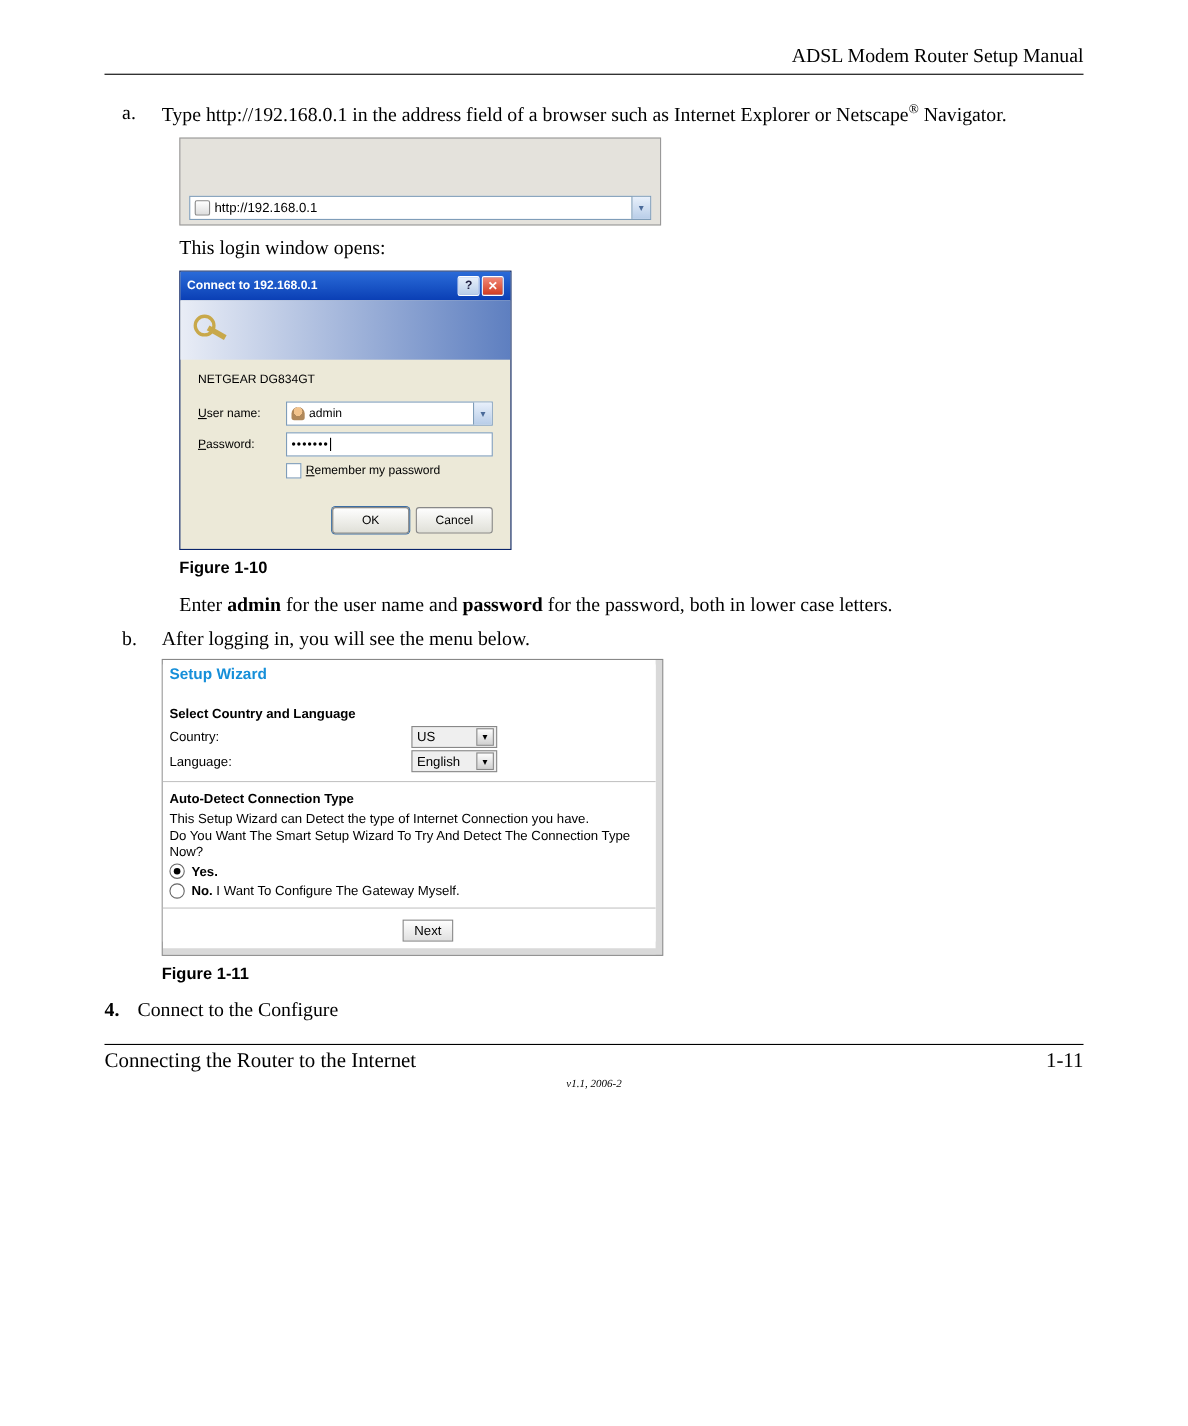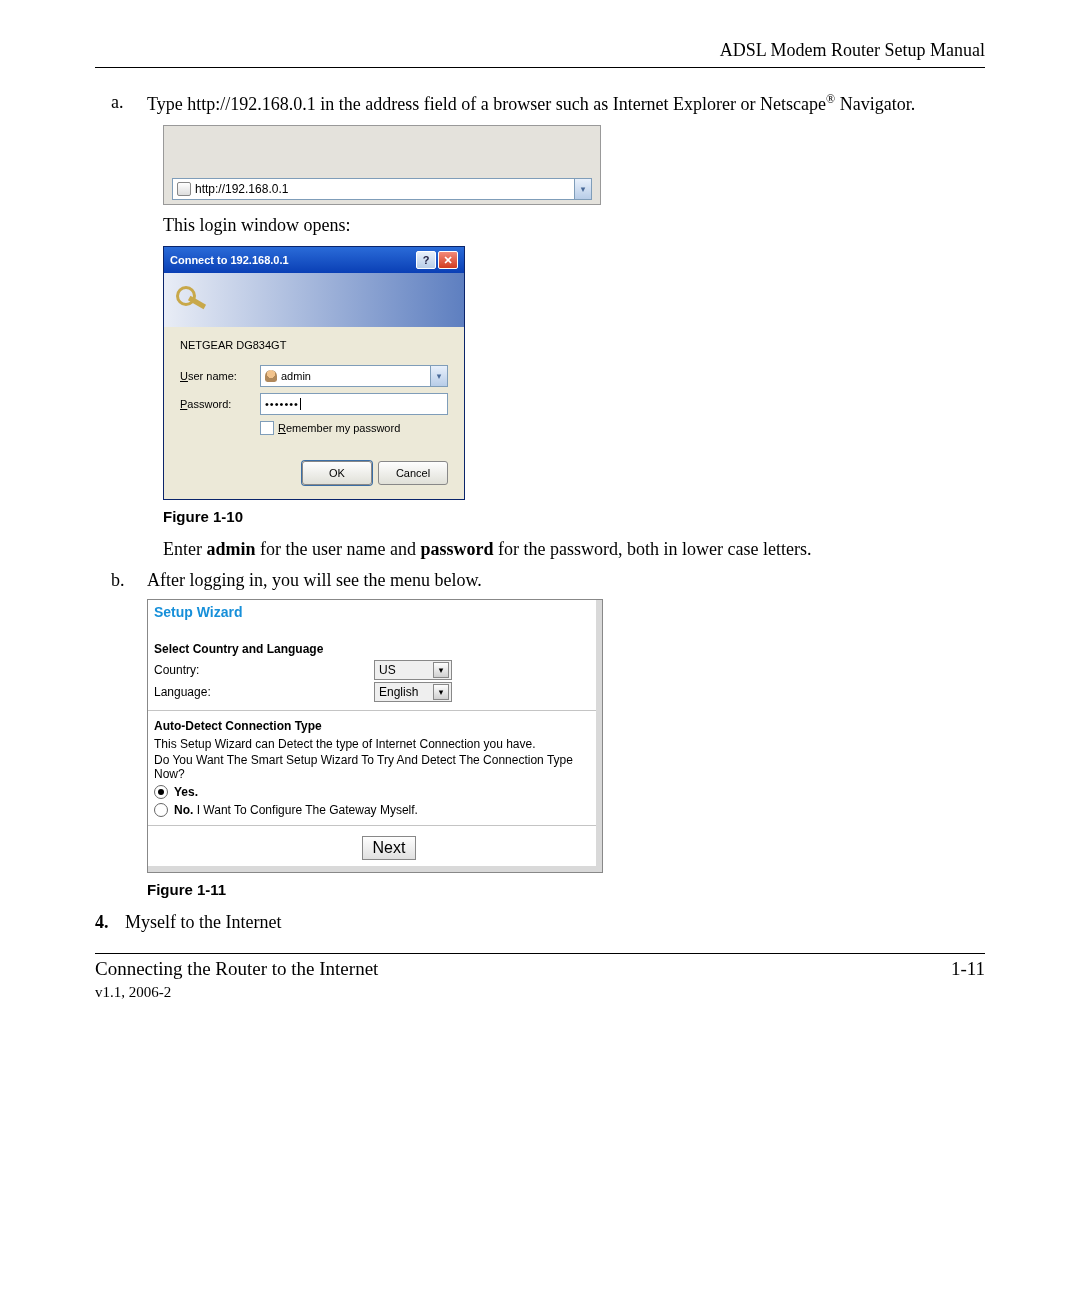--- a/index.html
+++ b/index.html
@@ -216,27 +216,27 @@
   .radio {
     width: 12px; height: 12px; border: 1px solid #666; border-radius: 50%;
     display: flex; align-items: center; justify-content: center; background:#fff;
   }
   .radio.sel::after {
     content: ""; width: 6px; height: 6px; background: #000; border-radius: 50%;
   }
   .wiz-btn-row { display: flex; justify-content: center; margin: 10px 0 6px 0; }
   .wiz-btn {
     border: 1px solid #888; background: linear-gradient(#fefefe,#e0e0e0);
-    padding: 2px 10px; font-size: 16px; margin-left: 34px;
+    padding: 2px 10px; font-size: 12px; margin-left: 34px;
   }
 
   .step4 { display: flex; margin-top: 14px; }
   .step4 .num { width: 30px; font-weight: bold; }
   .footer-row { display: flex; justify-content: space-between; font-size: 19px; margin-top: 2px; }
-  .footer-version { font-size: 15px; margin-top: 4px; }
+  .footer-version { text-align: center; font-style: italic; font-size: 10px; margin-top: 4px; }
   .underline { text-decoration: underline; }
 </style>
 </head>
 <body>
 
 <div class="header-title">ADSL Modem Router Setup Manual</div>
 <hr class="rule">
 
 <div class="ol-item" style="margin-left:16px;">
   <div class="ol-marker">a.</div>
@@ -341,21 +341,21 @@
       <div class="wiz-btn-row">
         <div class="wiz-btn">Next</div>
       </div>
     </div>
   </div>
   <div class="figure-label">Figure 1-11</div>
 </div>
 
 <div class="step4">
   <div class="num">4.</div>
-  <div>Myself to the Internet</div>
+  <div>Connect to the Configure</div>
 </div>
 
 <hr class="rule-bottom">
 <div class="footer-row">
   <span>Connecting the Router to the Internet</span>
   <span>1-11</span>
 </div>
 <div class="footer-version">v1.1, 2006-2</div>
 
 </body></html>

